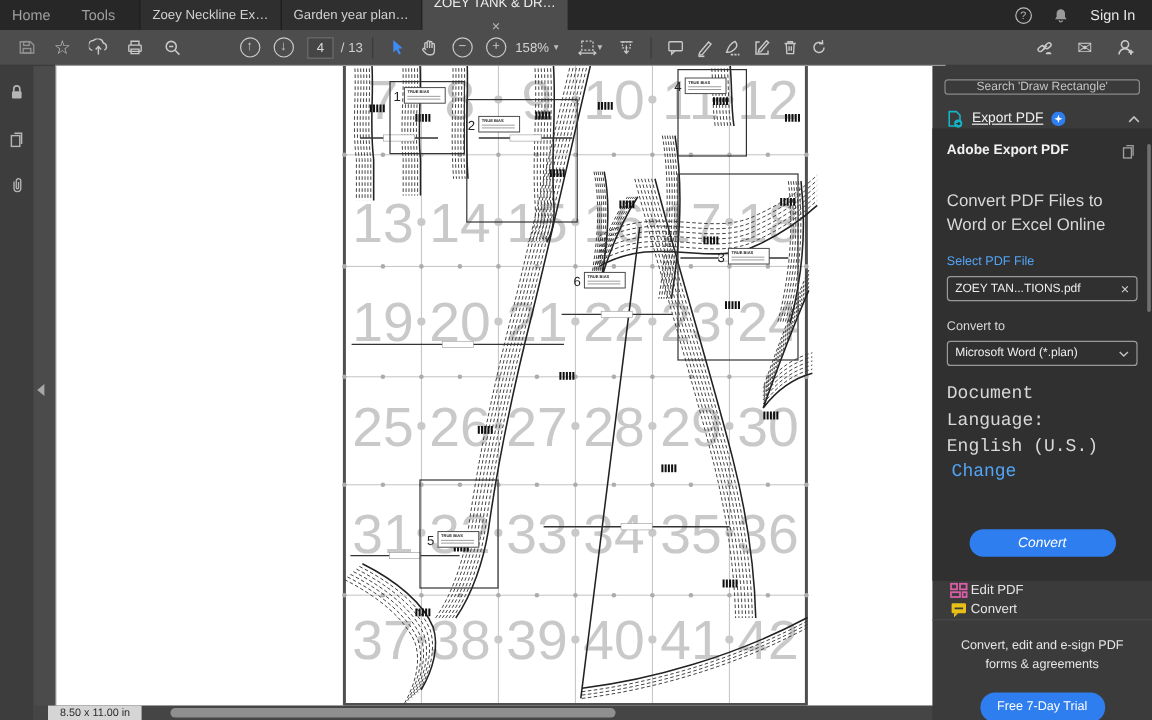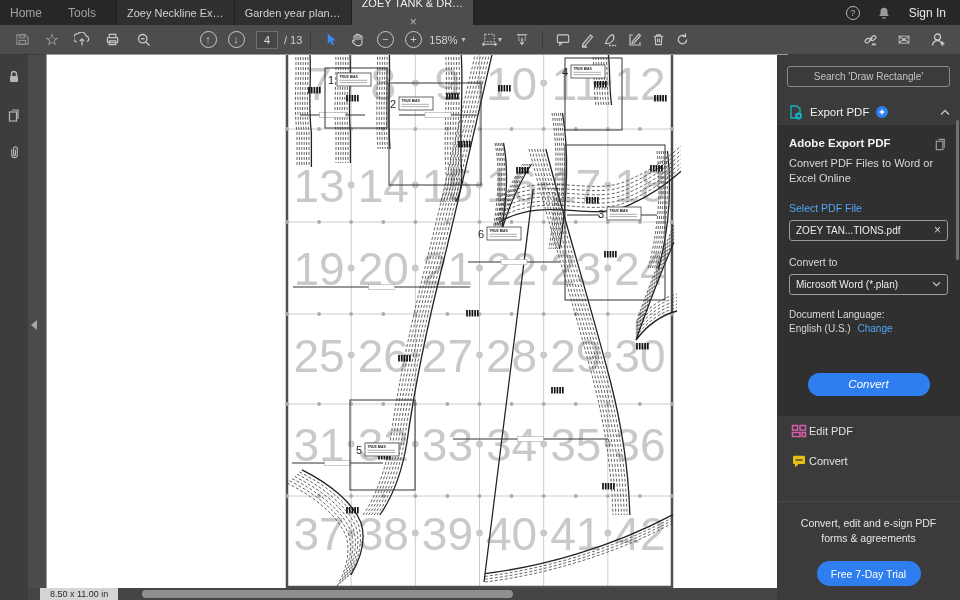--- a/index.html
+++ b/index.html
@@ -59,35 +59,35 @@
   .size-label { position:absolute; left:12px; bottom:0; height:12px; padding:0 10px; background:#d5d5d5;
                 color:#2c2c2c; font-size:9px; display:flex; align-items:center; }
 
   
   .panel { position:absolute; right:0; top:55px; width:183px; bottom:0; background:#3b3b3b;
            display:flex; flex-direction:column; color:#dcdcdc; }
   .vthumb { position:absolute; right:1px; top:65px; width:3px; height:140px; background:#707070; border-radius:2px; }
   .search-box { margin:11px 10px 0; height:21px; border:1px solid #8a8a8a; border-radius:3px;
                 display:flex; align-items:center; justify-content:center; font-size:10px; color:#c4c4c4; }
   .export-header { margin-top:12px; height:26px; display:flex; align-items:center; gap:7px; padding:0 10px; }
-  .export-header .label { font-size:11.5px; color:#f0f0f0; }
+  .export-header .label { font-size:11.5px; color:#f0f0f0;text-decoration:underline; }
   .badge { width:12px; height:12px; flex:none; }
   .chev { margin-left:auto; color:#c0c0c0; }
   .export-body { background:#303030; padding:10px 12px 20px; }
   .eb-titlerow { display:flex; align-items:flex-start; margin-top:2px; }
   .eb-title { font-size:11.5px; font-weight:bold; color:#f2f2f2; }
-  .eb-desc { margin-top:4px; font-size:11px; line-height:1.4; color:#d8d8d8; }
+  .eb-desc { margin-top:24px; font-size:14px; line-height:1.4; color:#d8d8d8; }
   .eb-link { margin-top:15px; font-size:10.5px; color:var(--link-blue,#53a4f5); }
   .file-box { margin-top:6px; height:21px; border:1px solid #9a9a9a; border-radius:3px;
               display:flex; align-items:center; padding:0 6px; font-size:10px; color:#eee; }
   .file-x { margin-left:auto; color:#cfcfcf; font-size:12px; }
   .eb-label { margin-top:15px; font-size:10.5px; color:#d8d8d8; }
   .select-box { margin-top:6px; height:21px; border:1px solid #9a9a9a; border-radius:3px;
                 display:flex; align-items:center; padding:0 6px; font-size:10px; color:#eee; }
-  .lang-row { margin-top:13px; font-size:10px; color:#d8d8d8; line-height:1.45; }
+  .lang-row { margin-top:13px; font-size:15px; color:#d8d8d8; line-height:1.45;font-family:Liberation Mono, monospace; }
   .lang-change { color:var(--link-blue,#53a4f5); margin-left:4px; }
   .convert-btn { margin:36px auto 0; width:122px; height:23px; border:none; border-radius:13px;
                  background:var(--accent-blue,#2f7ef0); color:#fff; font-size:11.5px;
                  font-family:"Liberation Sans",sans-serif; display:block;font-style:italic; }
   .tool-item { height:30px; display:flex; align-items:center; gap:2px; padding:0 14px; font-size:11px; color:#e4e4e4; }
   .tool-item:first-of-type { margin-top:8px; }
   .tool-item .chev { font-size:9px; }
   .promo { margin-top:auto; padding:14px 8px 14px; border-top:1px solid #4a4a4a; text-align:center; }
   .promo p { font-size:10.5px; color:#e6e6e6; line-height:1.5; }
   .trial-btn { margin:14px auto 0; width:104px; height:25px; border:none; border-radius:13px;

